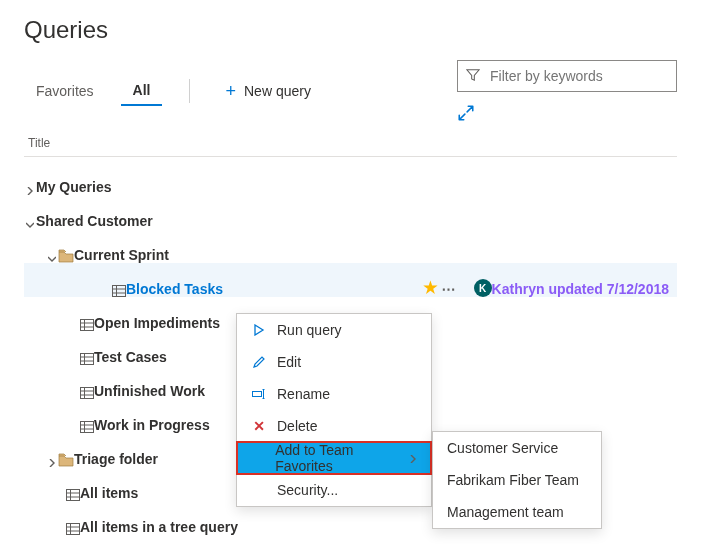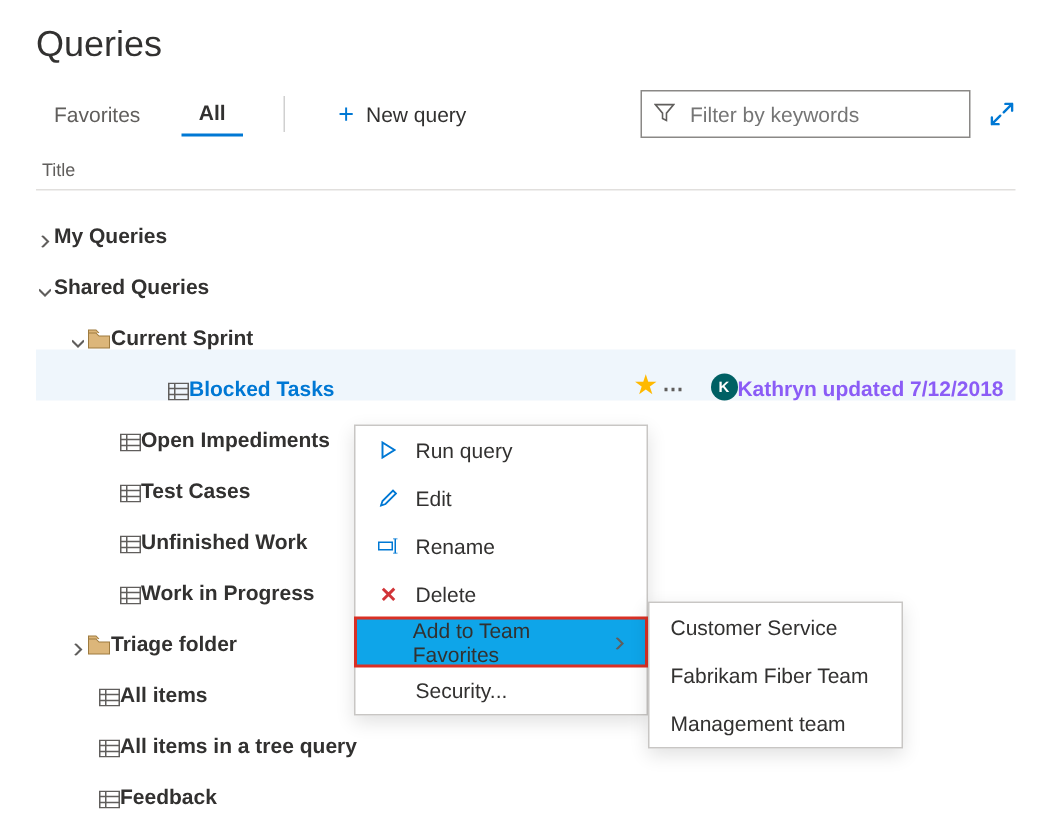--- a/index.html
+++ b/index.html
@@ -46,22 +46,23 @@
     display: flex;
     align-items: center;
     gap: 8px;
     cursor: pointer;
     color: #323130;
     padding: 4px 8px;
   }
   .filter-wrap {
     margin-left: auto;
     display: flex;
-    align-items: center;
+    align-items: flex-start;
     gap: 12px;
+    flex-direction: column;
   }
   .filter-input {
     display: flex;
     align-items: center;
     border: 1px solid #8a8886;
     padding: 4px 8px;
     gap: 8px;
     width: 220px;
     height: 32px;
   }
@@ -182,21 +183,21 @@
     <span class="label">My Queries</span>
   </div>
 
   <div class="row">
     <span class="ind" style="width:0"></span>
     <span class="chev">
       <svg width="8" height="8" viewBox="0 0 8 8">
           <path d="M0 2 L4 6 L8 2" fill="none" stroke="#605e5c" stroke-width="1.4"></path>
         </svg>
     </span>
-    <span class="label">Shared Queries</span>
+    <span class="label">Shared Customer</span>
   </div>
 
   <div class="row">
     <span class="ind" style="width:22px"></span>
     <span class="chev">
       <svg width="8" height="8" viewBox="0 0 8 8">
           <path d="M0 2 L4 6 L8 2" fill="none" stroke="#605e5c" stroke-width="1.4"></path>
         </svg>
     </span>
     <span class="folder-icon">

